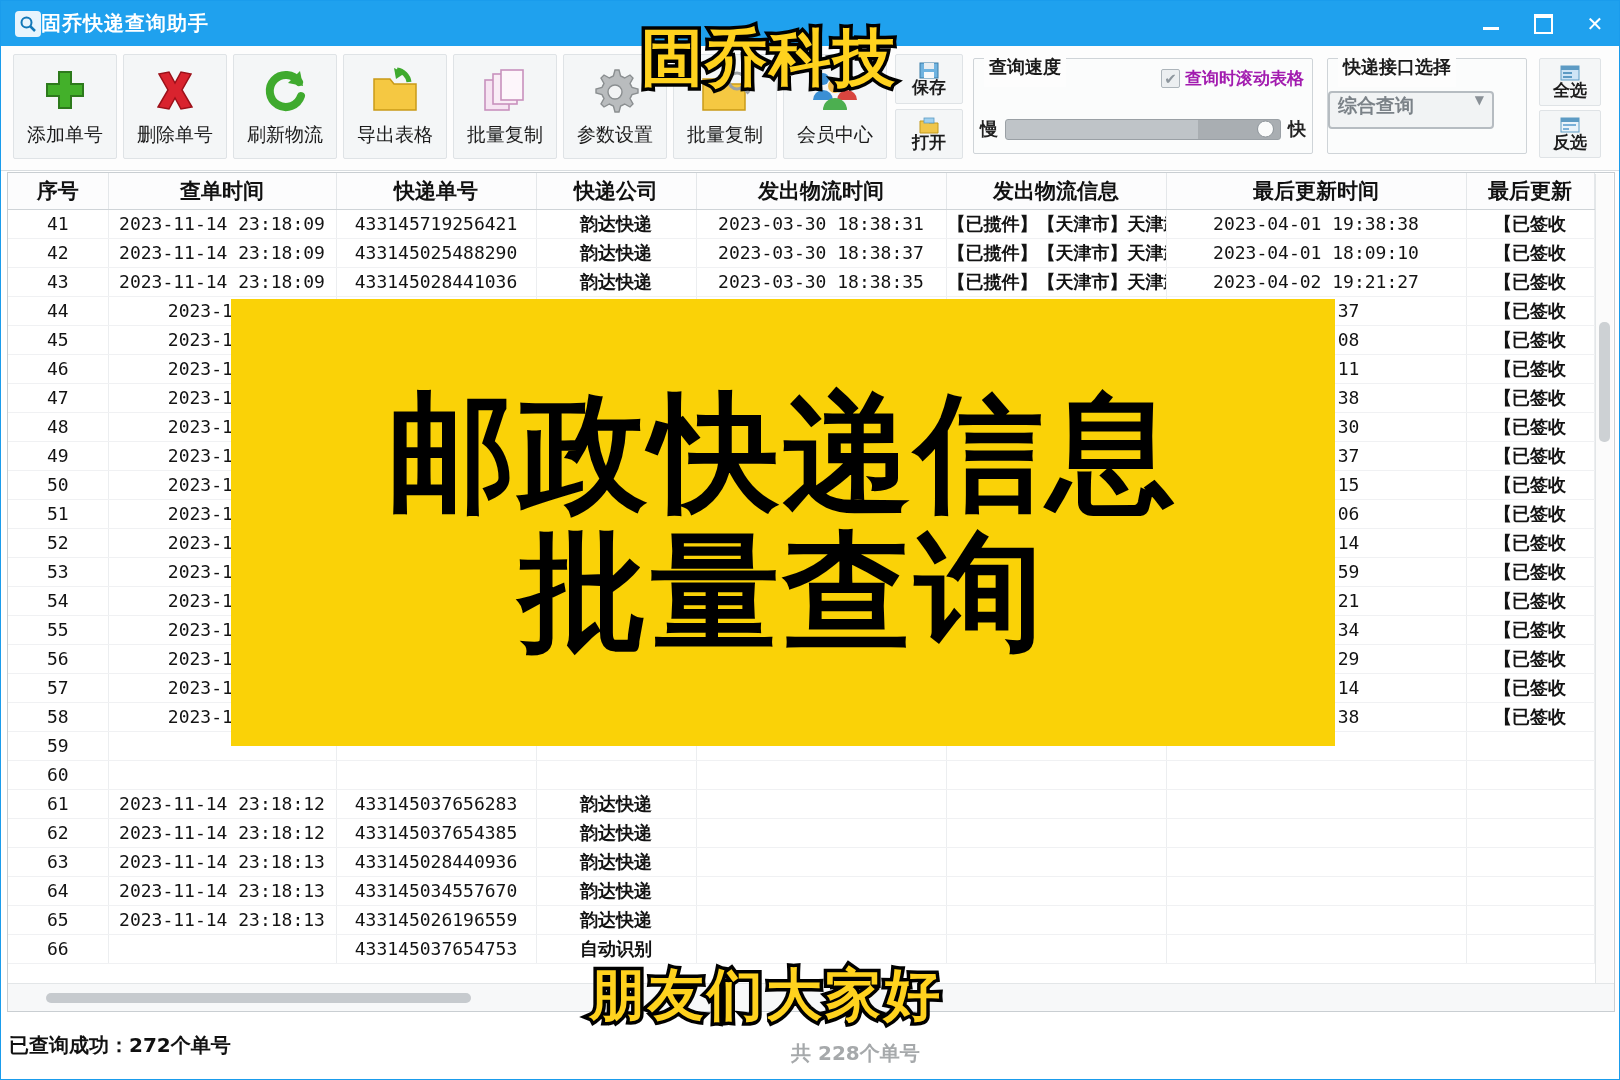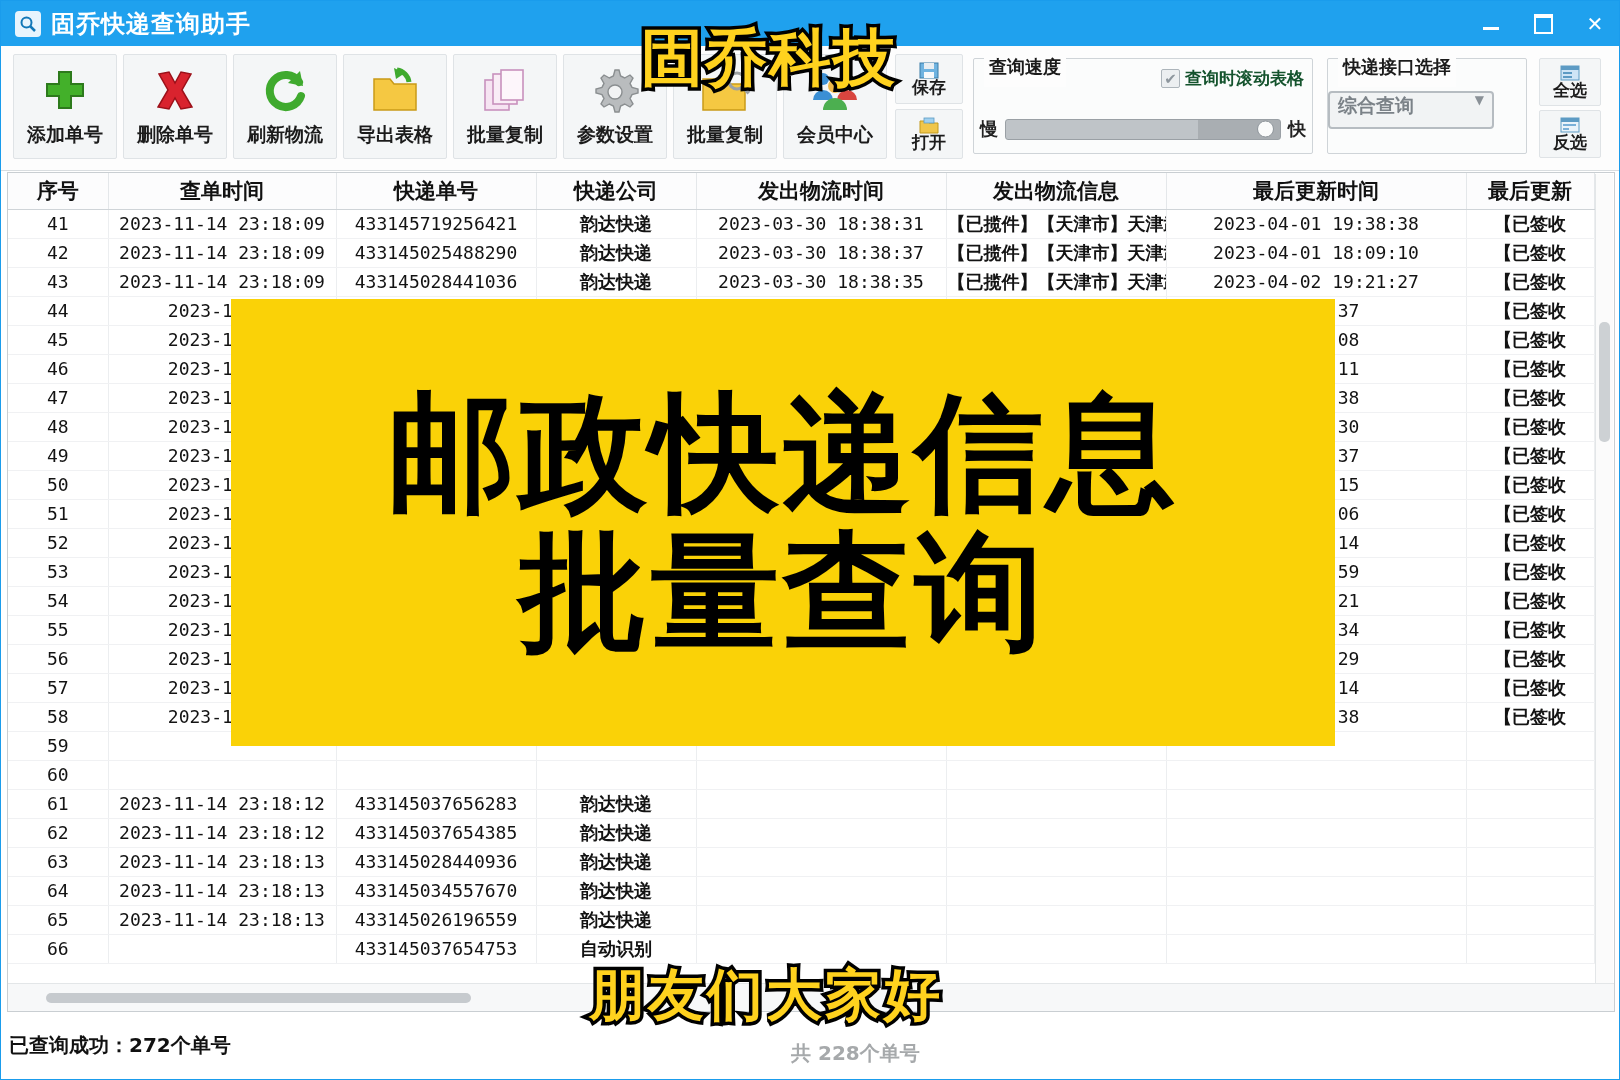--- a/index.html
+++ b/index.html
@@ -25,22 +25,21 @@
     background: #1fa1ee;
     display: flex; align-items: center;
   }
   .title-icon {
     margin-left: 14px; width: 26px; height: 26px;
     border-radius: 4px; background: #e8f4fd;
     display: flex; align-items: center; justify-content: center;
     color: #1277b8; font-size: 17px; line-height: 1;
   }
   .title-text {
-    margin-left: 10px;
-    color: #ffffff; font-size: 24px; font-weight: bold;
+    color: #ffffff; font-size: 20px; font-weight: bold;
     letter-spacing: 1px;
   }
   .win-btns {
     margin-left: auto; display: flex; align-items: center;
     height: 45px;
   }
   .win-btn {
     width: 52px; height: 45px;
     display: flex; align-items: center; justify-content: center;
     color: #ffffff; font-size: 20px;
@@ -68,21 +67,21 @@
     background: #f4f6f7;
     border: 1px solid #dfe3e6;
     border-radius: 2px;
     margin-right: 6px;
     display: flex; flex-direction: column;
     align-items: center; justify-content: flex-start;
     padding-top: 9px;
   }
   .tool-ico { height: 56px; width: 56px; display:flex; align-items:center; justify-content:center; }
   .tool-label {
-    font-size: 19px; color: #1b1b1b; font-weight: 700;
+    font-size: 19px; color: #1b1b1b; font-weight: 400;
     margin-top: 2px; white-space: nowrap;
   }
 
   .small-btn-col {
     display: flex; flex-direction: column; margin-right: 10px; margin-left: 2px;
   }
   .small-btn {
     width: 68px; height: 50px;
     background: #f4f6f7; border: 1px solid #dfe3e6; border-radius: 2px;
     display: flex; flex-direction: column; align-items: center; justify-content: center;
@@ -111,21 +110,21 @@
   .chk-row {
     position: absolute; right: 8px; top: 8px;
     display: flex; align-items: center;
   }
   .chk-box {
     width: 19px; height: 19px; border: 1px solid #adb5bb;
     background: #eceff1; border-radius: 2px;
     display: flex; align-items: center; justify-content: center;
     color: #8d969d; font-size: 15px; margin-right: 5px;
   }
-  .chk-label { font-size: 17px; color: #14532d; font-weight: 600; white-space: nowrap;}
+  .chk-label { font-size: 17px; color: #a21caf; font-weight: 600; white-space: nowrap;}
 
   .slider-row {
     position: absolute; left: 6px; right: 6px; bottom: 12px;
     display: flex; align-items: center;
   }
   .slider-end { font-size: 18px; font-weight: 700; color: #222; }
   .slider-track {
     flex: 1; margin: 0 7px; height: 21px;
     background: linear-gradient(to right,#bfc4c8 0%, #bfc4c8 70%, #a9aeb2 70%, #a9aeb2 100%);
     border: 1px solid #9aa0a5; border-radius: 3px;

